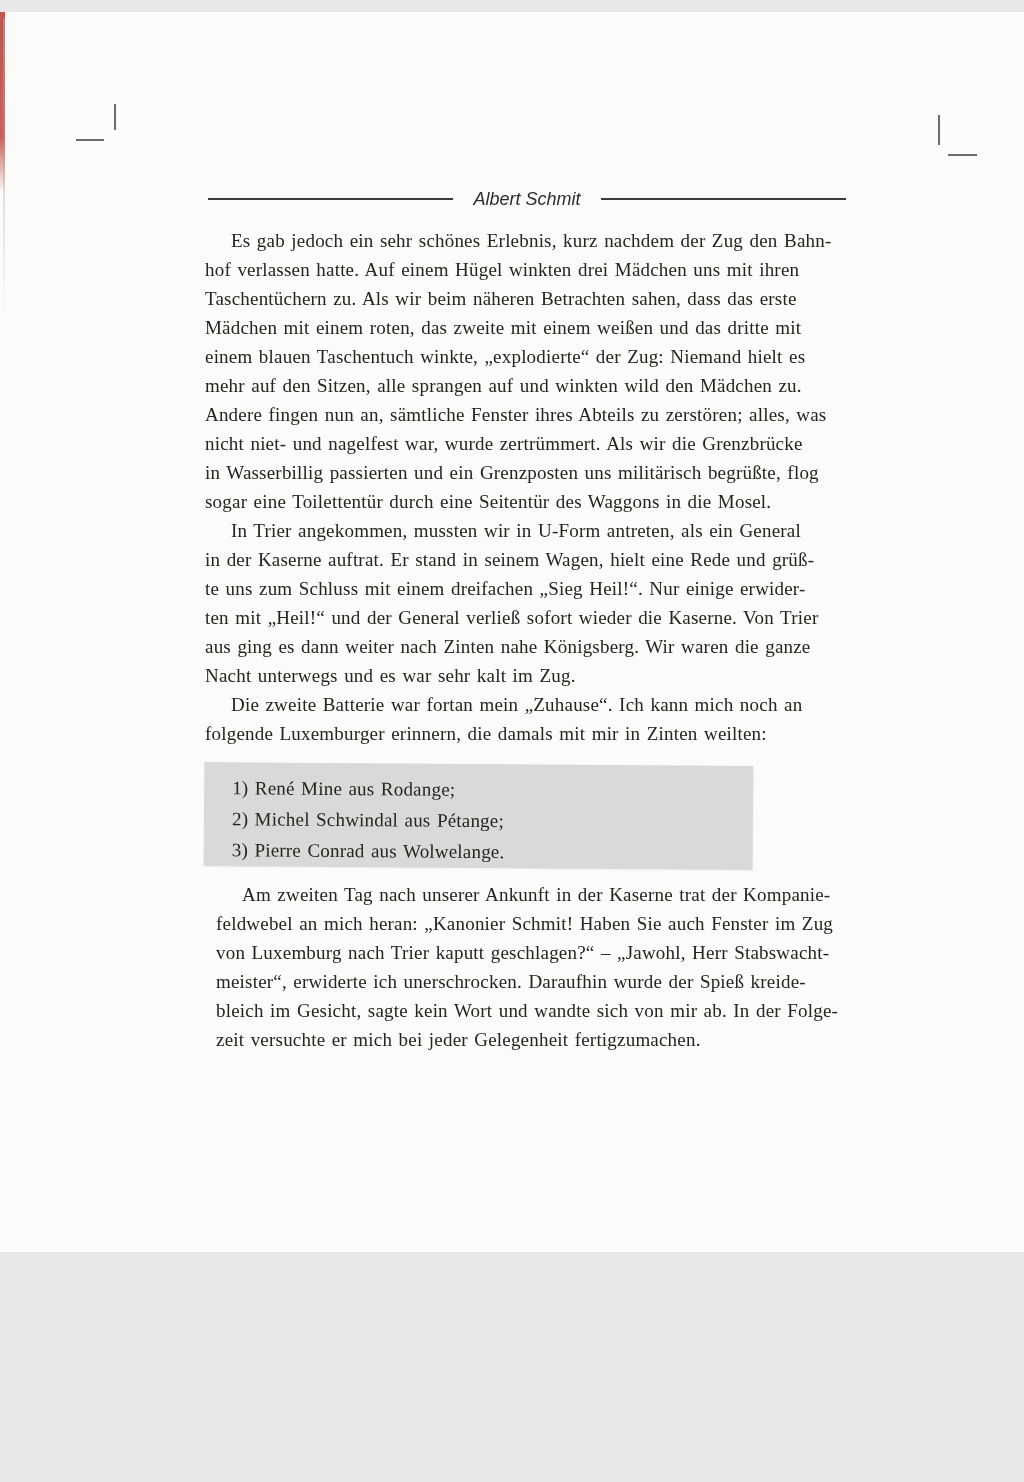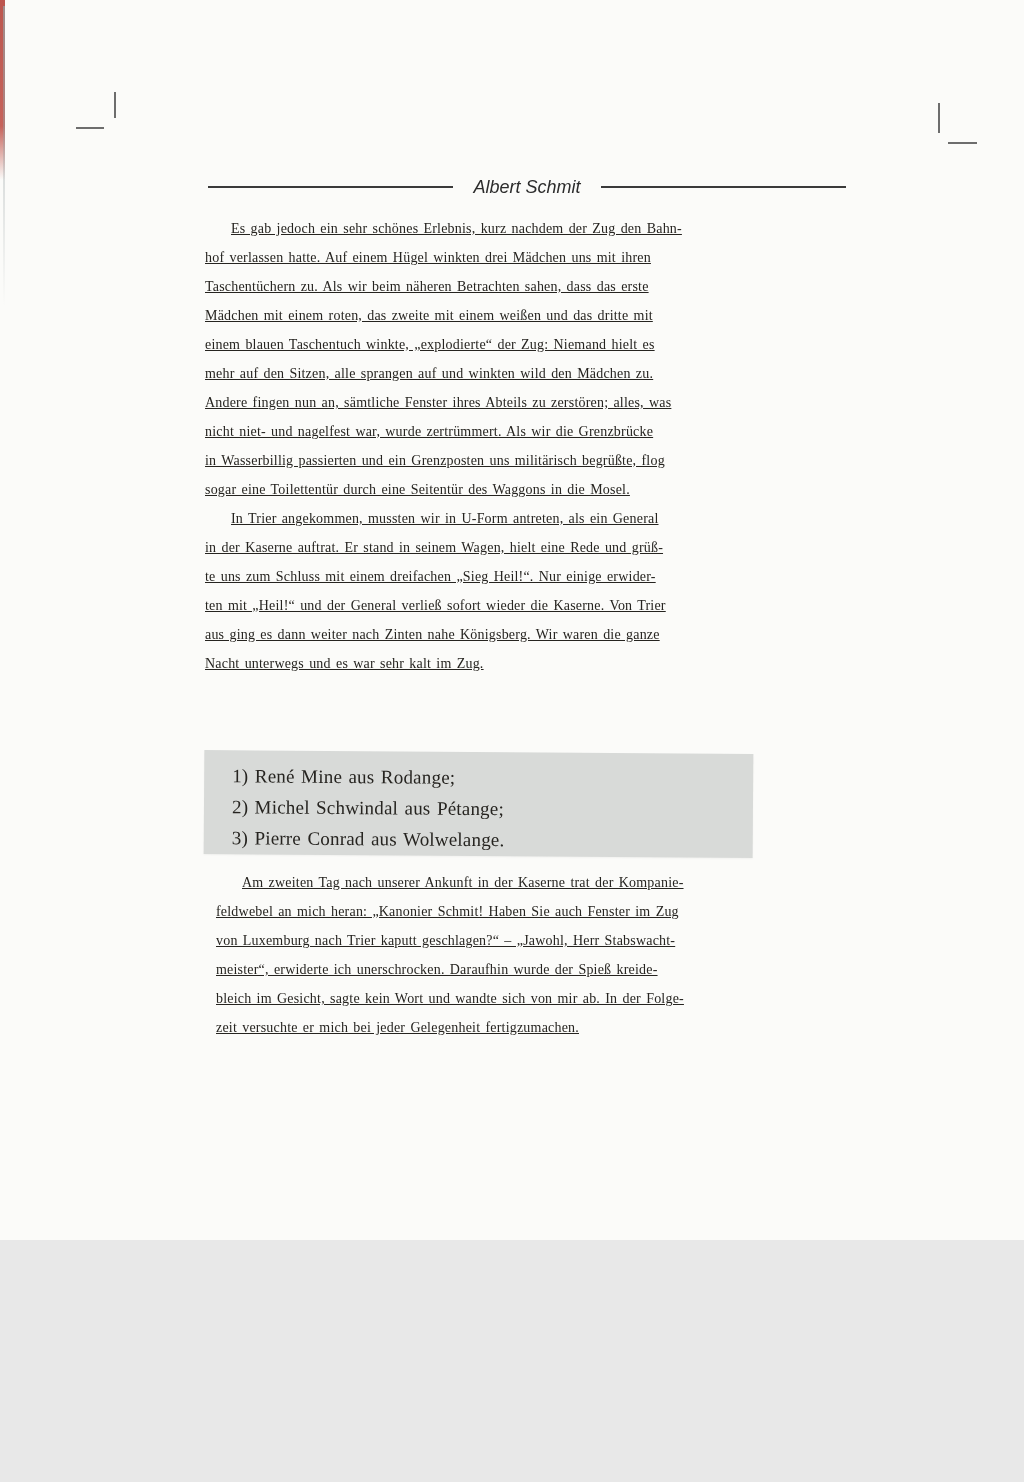--- a/index.html
+++ b/index.html
@@ -1,17 +1,17 @@
 <!DOCTYPE html>
 <html lang="de"><head>
 <meta charset="utf-8">
 <style>
   html,body{margin:0;padding:0;background:#e8e8e8;}
   .page{
-    position:relative;width:1024px;height:1240px;margin:0 auto;
+    position:relative;width:1024px;height:1240px;margin:12px auto;
     background:#fbfbf9;overflow:hidden;
     font-family:"Liberation Serif", serif;color:#262420;
   }
   
   .edge-red{
     position:absolute;left:0;top:0;width:5px;height:180px;
     background:linear-gradient(180deg,#b5443c 0%,#c05249 70%,rgba(192,82,73,0) 100%);
     opacity:.9;
   }
   .edge-line{
@@ -37,23 +37,23 @@
   }
   .header .rule{flex:1;height:2px;background:#3a3a3a;}
   .header .author{
     font-family:"Liberation Sans", sans-serif;font-style:italic;
     font-size:18px;color:#2c2c2c;white-space:nowrap;padding:0 6px;
   }
   
   .bodytext{position:absolute;left:205px;top:214px;width:720px;}
   .para{
     white-space:pre-line;
-    font-size:14px;line-height:29px;
+    font-size:19px;line-height:29px;
     letter-spacing:.2px;word-spacing:1.5px;
-    text-indent:26px;margin:0;text-decoration:underline;
+    text-indent:26px;margin:0;
   }
   
   .listbox{
     position:absolute;left:204px;top:752px;width:549px;height:104px;
     background:#d8dad8;transform:rotate(.4deg);
     padding:10px 0 0 28px;box-sizing:border-box;
     box-shadow:0 1px 2px rgba(0,0,0,.04);
   }
   .listbox .item{
     font-size:19px;line-height:31px;letter-spacing:.2px;word-spacing:1.5px;
@@ -109,20 +109,22 @@
 Andere fingen nun an, sämtliche Fenster ihres Abteils zu zerstören; alles, was
 nicht niet- und nagelfest war, wurde zertrümmert. Als wir die Grenzbrücke
 in Wasserbillig passierten und ein Grenzposten uns militärisch begrüßte, flog
 sogar eine Toilettentür durch eine Seitentür des Waggons in die Mosel.</p>
     <p class="para">In Trier angekommen, mussten wir in U-Form antreten, als ein General
 in der Kaserne auftrat. Er stand in seinem Wagen, hielt eine Rede und grüß-
 te uns zum Schluss mit einem dreifachen „Sieg Heil!“. Nur einige erwider-
 ten mit „Heil!“ und der General verließ sofort wieder die Kaserne. Von Trier
 aus ging es dann weiter nach Zinten nahe Königsberg. Wir waren die ganze
 Nacht unterwegs und es war sehr kalt im Zug.</p>
+    <p class="para">Die zweite Batterie war fortan mein „Zuhause“. Ich kann mich noch an
+folgende Luxemburger erinnern, die damals mit mir in Zinten weilten:</p>
   </div>
 
   <div class="listbox">
     <div class="item">1) René Mine aus Rodange;</div>
     <div class="item">2) Michel Schwindal aus Pétange;</div>
     <div class="item">3) Pierre Conrad aus Wolwelange.</div>
   </div>
 
   <div class="bodytext2">
     <p class="para">Am zweiten Tag nach unserer Ankunft in der Kaserne trat der Kompanie-

